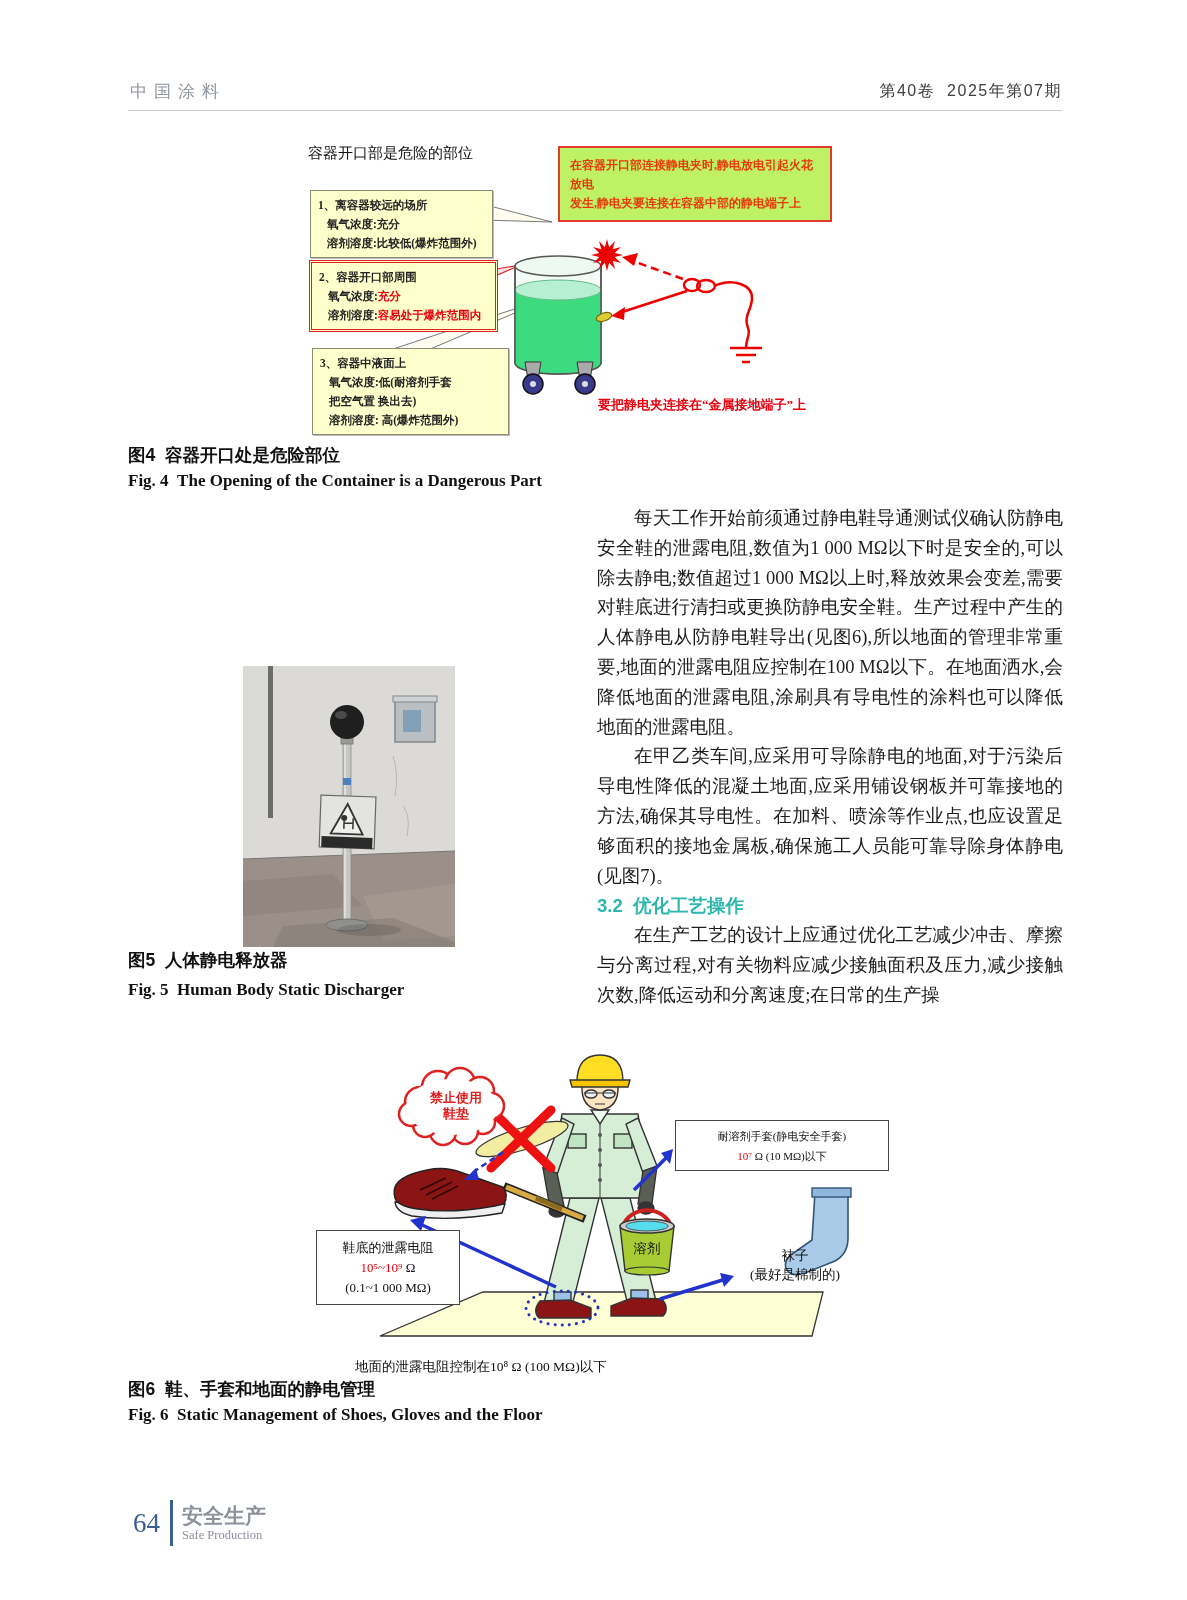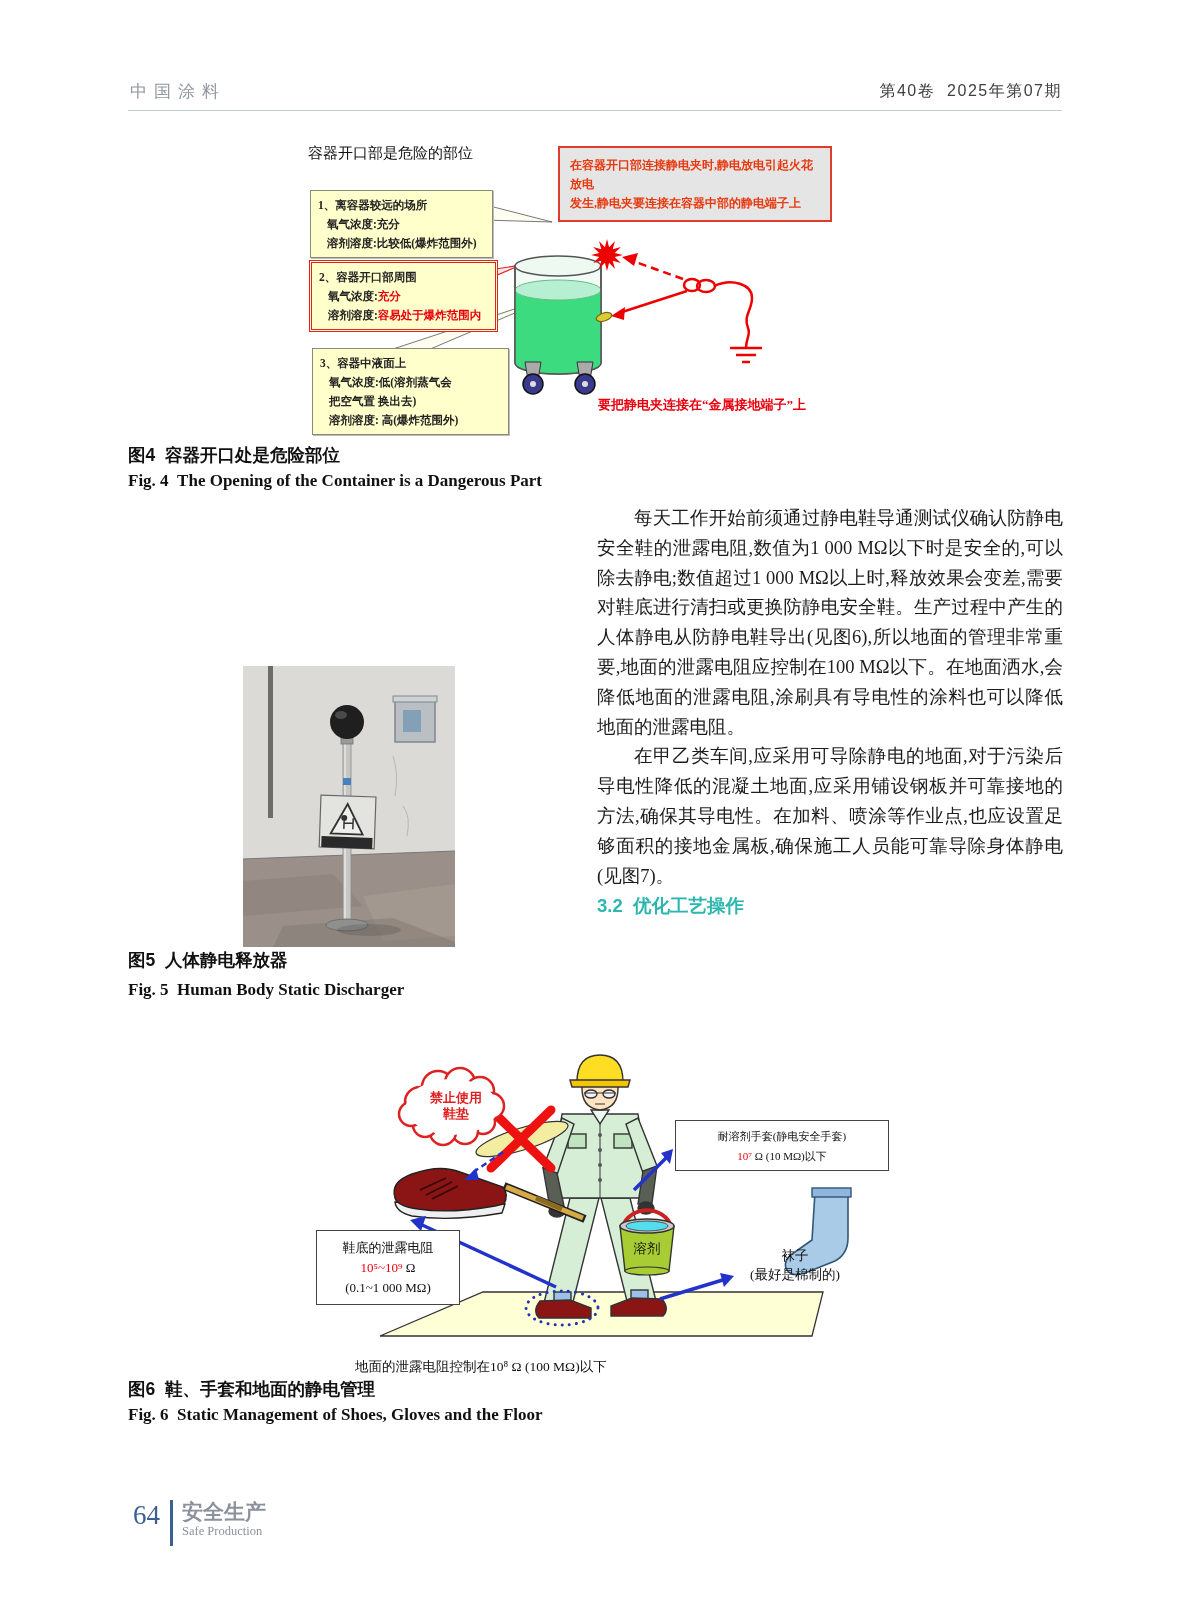--- a/index.html
+++ b/index.html
@@ -8,21 +8,21 @@
   
   .hdr-journal{position:absolute;left:130px;top:80px;font-family:"Liberation Sans","DejaVu Sans",sans-serif;
         font-size:17px;color:#8f979e;letter-spacing:7px;}
   .hdr-issue{position:absolute;right:125px;top:81px;font-family:"Liberation Sans","DejaVu Sans",sans-serif;
         font-size:16px;color:#404040;letter-spacing:1.5px;}
   .hdr-rule{position:absolute;left:128px;top:110px;width:934px;height:1px;background:#c6ccd1;}
   
   .fig4{position:absolute;left:300px;top:138px;width:535px;height:302px;}
   .fig4 svg{position:absolute;left:0;top:0;}
   .f4-title{position:absolute;left:8px;top:6px;font-size:15px;color:#111;}
-  .f4-warn{position:absolute;left:258px;top:8px;width:252px;background:#e5e5e5;border:2px solid #e03c2d;
+  .f4-warn{position:absolute;left:258px;top:8px;width:252px;background:#bef264;border:2px solid #e03c2d;
         padding:8px 8px 7px 10px;font-size:12px;line-height:19px;color:#e8380d;font-weight:bold;}
   .f4-box{position:absolute;background:#ffffcc;border:1px solid #8a8a78;box-shadow:1px 1px 0 #bbb;
         padding:5px 6px 4px 7px;font-size:11.5px;line-height:19px;color:#222;font-weight:600;}
   .f4-b1{left:10px;top:52px;width:168px;}
   .f4-b2{left:9px;top:122px;width:170px;border:3px double #dd2222;box-shadow:none;}
   .f4-b3{left:12px;top:210px;width:182px;}
   .f4-line.ind{padding-left:9px;}
   .red-t{color:#e8000d;}
   .f4-note{position:absolute;left:298px;top:258px;font-size:13px;font-weight:bold;color:#e8000d;white-space:nowrap;}
   
@@ -42,21 +42,21 @@
   .fig6{position:absolute;left:300px;top:1040px;width:590px;height:318px;}
   .fig6 svg{position:absolute;left:0;top:0;}
   .f6-cloud-text{position:absolute;left:110px;top:50px;width:92px;text-align:center;color:#e02020;
         font-weight:bold;font-size:13px;line-height:16px;}
   .f6-box{position:absolute;background:#fff;border:1.5px solid #444;text-align:center;color:#111;}
   .f6-glove{left:375px;top:80px;width:208px;padding:5px 2px 4px 2px;font-size:11px;line-height:20px;}
   .f6-shoebox{left:16px;top:190px;width:138px;padding:7px 2px 6px 2px;font-size:13px;line-height:20px;}
   .f6-socklab{position:absolute;left:425px;top:206px;width:140px;text-align:center;font-size:13.5px;line-height:19px;color:#111;}
   .f6-note{position:absolute;left:355px;top:1358px;font-size:13.5px;color:#111;}
   
-  .footer{position:absolute;left:133px;top:1500px;display:flex;}
+  .footer{position:absolute;left:133px;top:1500px;display:flex;align-items:center;}
   .pg-num{font-size:27px;color:#3c5f93;margin-right:10px;font-family:"Liberation Serif",serif;}
   .ft-bar{width:3px;height:46px;background:#3c5f93;margin-right:9px;}
   .ft-zh{font-family:"Liberation Sans","DejaVu Sans",sans-serif;font-weight:bold;font-size:21px;color:#8b929b;line-height:24px;}
   .ft-en{font-size:12.5px;color:#8b929b;line-height:15px;}
 </style>
 </head>
 <body>
 
 <div class="page">
 
@@ -119,21 +119,21 @@
       <div class="f4-line ind">氧气浓度:充分</div>
       <div class="f4-line ind">溶剂溶度:比较低(爆炸范围外)</div>
     </div>
     <div class="f4-box f4-b2">
       <div class="f4-line">2、容器开口部周围</div>
       <div class="f4-line ind"><span>氧气浓度:</span><span class="red-t">充分</span></div>
       <div class="f4-line ind"><span>溶剂溶度:</span><span class="red-t">容易处于爆炸范围内</span></div>
     </div>
     <div class="f4-box f4-b3">
       <div class="f4-line">3、容器中液面上</div>
-      <div class="f4-line ind">氧气浓度:低(溶剂蒸气会</div>
+      <div class="f4-line ind">氧气浓度:低(耐溶剂手套</div>
       <div class="f4-line ind">把空气置 换出去)</div>
       <div class="f4-line ind">溶剂溶度: 高(爆炸范围外)</div>
     </div>
     <div class="f4-note">要把静电夹连接在“金属接地端子”上</div>
   </div>
   <div class="cap cap-zh" style="left:128px;top:443px;width:934px;">图4&nbsp;&nbsp;容器开口处是危险部位</div>
   <div class="cap cap-en" style="left:128px;top:471px;width:934px;">Fig. 4&nbsp;&nbsp;The Opening of the Container is a Dangerous Part</div>
 
 
   <div class="fig5-photo">
@@ -176,20 +176,21 @@
       </g>
     </svg>
   </div>
   <div class="cap cap-zh" style="left:128px;top:948px;width:444px;">图5&nbsp;&nbsp;人体静电释放器</div>
   <div class="cap cap-en" style="left:128px;top:980px;width:444px;">Fig. 5&nbsp;&nbsp;Human Body Static Discharger</div>
 
   <div class="col-right">
     <p class="body-par indent">每天工作开始前须通过静电鞋导通测试仪确认防静电安全鞋的泄露电阻,数值为1 000 MΩ以下时是安全的,可以除去静电;数值超过1 000 MΩ以上时,释放效果会变差,需要对鞋底进行清扫或更换防静电安全鞋。生产过程中产生的人体静电从防静电鞋导出(见图6),所以地面的管理非常重要,地面的泄露电阻应控制在100 MΩ以下。在地面洒水,会降低地面的泄露电阻,涂刷具有导电性的涂料也可以降低地面的泄露电阻。</p>
     <p class="body-par indent">在甲乙类车间,应采用可导除静电的地面,对于污染后导电性降低的混凝土地面,应采用铺设钢板并可靠接地的方法,确保其导电性。在加料、喷涂等作业点,也应设置足够面积的接地金属板,确保施工人员能可靠导除身体静电(见图7)。</p>
     <p class="sec-head">3.2&nbsp;&nbsp;优化工艺操作</p>
+    <p class="body-par indent">在生产工艺的设计上应通过优化工艺减少冲击、摩擦与分离过程,对有关物料应减少接触面积及压力,减少接触次数,降低运动和分离速度;在日常的生产操</p>
   </div>
 
   <div class="fig6">
     <svg width="590" height="318" viewBox="0 0 590 318">
 
       <polygon points="80,296 183,252 523,252 512,296" fill="#ffffd6" stroke="#333" stroke-width="1.3"></polygon>
 
       <g stroke="#333" stroke-width="1.4">
 
         <polygon points="270,158 299,158 272,266 244,263" fill="#d6eed6"></polygon>

